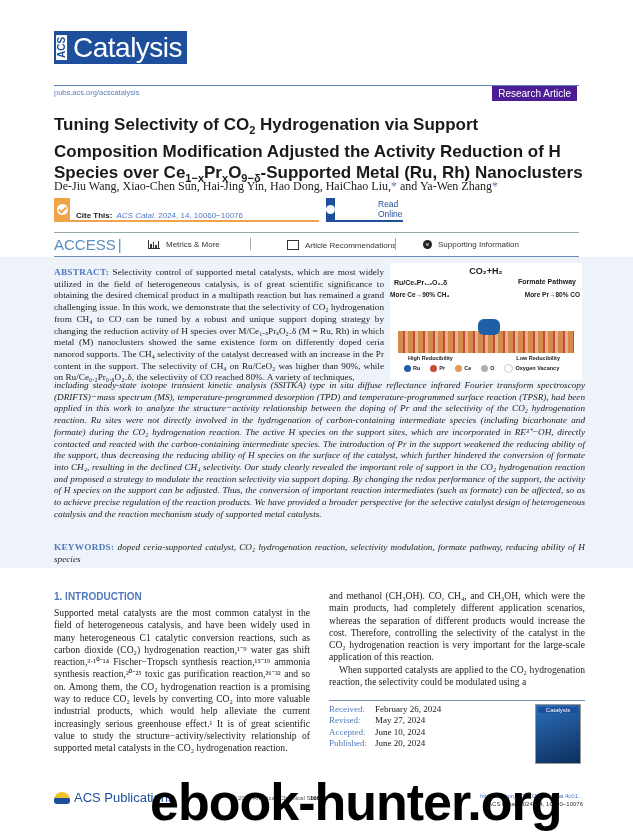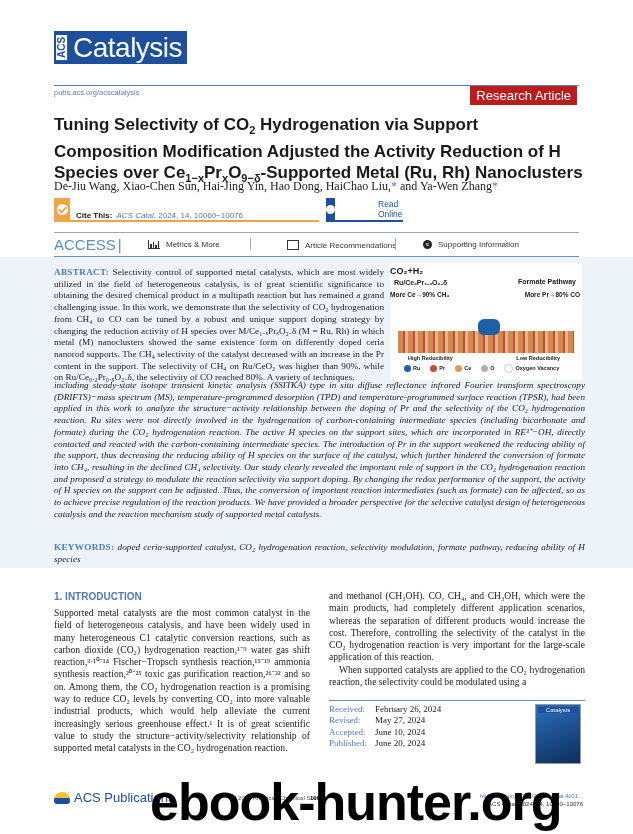--- a/index.html
+++ b/index.html
@@ -5,21 +5,21 @@
   html, body { margin:0; padding:0; }
   body { width:633px; height:834px; background:#ffffff; position:relative; overflow:hidden;
          font-family:"Liberation Serif", serif; color:#1a1a1a; }
   
   .logo { position:absolute; left:54px; top:31px; height:33px; display:flex; align-items:stretch; }
   .logo .acs { background:#1d4f9c; color:#fff; width:14px; border:1px solid #1d4f9c; display:flex; align-items:center; justify-content:center; }
   .logo .acs span { transform:rotate(-90deg); font-size:10px; font-weight:bold; white-space:nowrap; font-family:"Liberation Sans", sans-serif; background:#fff; color:#1d4f9c; padding:0 2px; }
   .logo .name { background:#1d4f9c; color:#fff; font-family:"Liberation Sans", sans-serif; font-size:28px; line-height:33px; padding:0 5px 0 3px; letter-spacing:-0.5px; }
   .hdr-line { position:absolute; left:54px; right:54px; top:85px; border-top:1px solid #5a7fb8; }
   .url { position:absolute; left:54px; top:88px; font-size:7.5px; color:#5a7fb8; font-family:"Liberation Sans", sans-serif; }
-  .badge { position:absolute; right:56px; top:86px; background:#b91c1c; color:#fff; font-size:13px; padding:2px 6px; font-family:"Liberation Sans", sans-serif; }
+  .badge { position:absolute; right:56px; top:86px; background:#4c1d95; color:#fff; font-size:10px; padding:2px 6px; font-family:"Liberation Sans", sans-serif; }
   
   .title { position:absolute; left:54px; top:114px; width:530px; font-family:"Liberation Sans", sans-serif; font-weight:bold; font-size:17px; line-height:21px; color:#1a1a1a; }
   .title sub { font-size:11px; }
   .authors { position:absolute; left:54px; top:179px; font-size:12px; color:#1a1a1a; }
   .authors .star { color:#4f79bd; }
   
   .cite { position:absolute; left:54px; top:198px; width:265px; height:22px; border-bottom:2px solid #f0a44a; display:flex; align-items:flex-end; }
   .cite .chk { width:16px; height:22px; background:#f0a44a; display:flex; align-items:center; justify-content:center; }
   .cite .chk i { width:11px; height:11px; border-radius:50%; background:#fff; display:block; position:relative; }
   .cite .chk i::after { content:""; position:absolute; left:3px; top:1px; width:3px; height:6px; border:solid #f0a44a; border-width:0 2px 2px 0; transform:rotate(45deg); }
@@ -39,21 +39,21 @@
   .ic-bars { width:10px; height:8px; border-bottom:1px solid #333; border-left:1px solid #333; display:flex; align-items:flex-end; gap:1px; padding-left:1px; }
   .ic-bars b { width:1.5px; background:#333; display:block; }
   .ic-rec { width:10px; height:8px; border:1px solid #333; }
   .ic-si { width:9px; height:9px; border-radius:50%; background:#222; color:#fff; font-size:4px; display:flex; align-items:center; justify-content:center; }
   .acc-line-bot { position:absolute; left:54px; right:54px; top:256px; border-top:1px solid #6b8fb5; }
   
   .abs-box { position:absolute; left:0; right:0; top:257px; height:311px; background:#eef3f9; }
   .abs { position:absolute; left:54px; width:531px; font-size:9.2px; line-height:11.7px; text-align:justify; color:#222; }
   .abs .kw { color:#4f79bd; font-weight:bold; letter-spacing:0.3px; }
   .toc { position:absolute; left:390px; top:263px; width:192px; height:117px; background:#fff; font-family:"Liberation Sans", sans-serif; }
-  .toc .t1 { position:absolute; top:3px; width:100%; font-weight:bold; font-size:9px; }
+  .toc .t1 { position:absolute; top:3px; width:100%; text-align:center; font-weight:bold; font-size:9px; }
   .toc .t2 { position:absolute; top:15px; left:4px; font-weight:bold; font-size:7px; }
   .toc .t3 { position:absolute; top:15px; right:6px; font-weight:bold; font-size:7px; }
   .toc .t4 { position:absolute; top:28px; left:0; font-weight:bold; font-size:6.5px; }
   .toc .t5 { position:absolute; top:28px; right:2px; font-weight:bold; font-size:6.5px; }
   .toc .surf { position:absolute; left:8px; right:8px; top:68px; height:22px; background:repeating-linear-gradient(90deg,#d48a4a 0 5px,#c84a3a 5px 7px,#e6b48a 7px 10px); }
   .toc .ru { position:absolute; left:88px; top:56px; width:22px; height:16px; background:#1f5fa8; border-radius:6px; }
   .toc .hr { position:absolute; top:92px; left:18px; font-size:5.5px; font-weight:bold; }
   .toc .lr { position:absolute; top:92px; right:22px; font-size:5.5px; font-weight:bold; }
   .toc .legend { position:absolute; top:101px; left:14px; right:4px; display:flex; gap:10px; font-size:5.5px; font-weight:bold; align-items:center; }
   .toc .legend i { width:7px; height:7px; border-radius:50%; display:inline-block; margin-right:2px; vertical-align:middle; }

